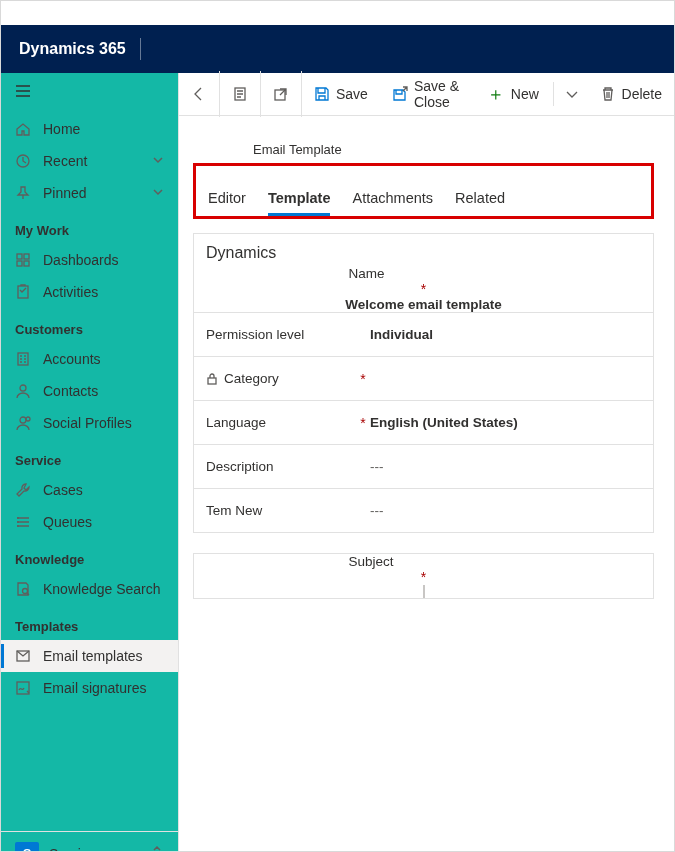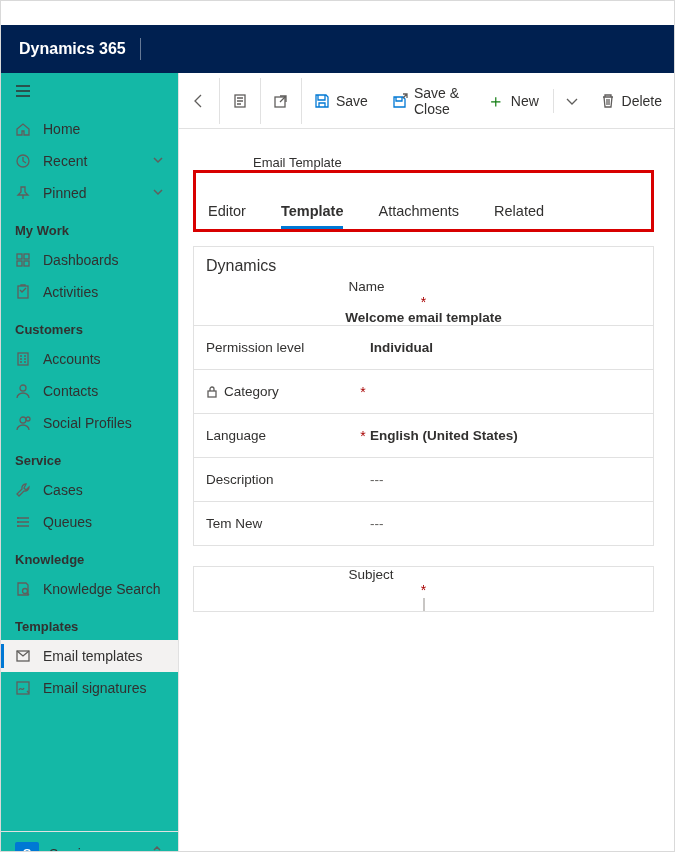--- a/index.html
+++ b/index.html
@@ -19,33 +19,33 @@
   .sb-item.selected { background:#f3f2f1;}
   .sb-item.selected::before { content:""; position:absolute; left:0; top:4px; bottom:4px; width:3px; background:#0078d4;}
   .sb-scroll { flex:1; overflow-y:auto; }
   .sb-bottom { border-top:1px solid #e1e1e1; height:44px; display:flex; align-items:center; padding:0 14px;}
   .sb-bottom .badge { width:24px; height:24px; background:#0078d4; color:#fff; display:flex; align-items:center; justify-content:center; font-size:13px; font-weight:600; border-radius:2px; margin-right:10px;}
   .sb-bottom .lbl { font-size:14px; }
   .sb-bottom .exp { margin-left:auto; }
   .sb-bottom .exp svg { width:14px; height:14px; stroke:#605e5c; fill:none; stroke-width:1.5;}
 
   .content { flex:1; display:flex; flex-direction:column; }
-  .cmdbar { height:56px; border-bottom:1px solid #e1e1e1; display:flex; align-items:center; }
+  .cmdbar { height:43px; border-bottom:1px solid #e1e1e1; display:flex; align-items:center; }
   .cmd-btn { height:46px; display:flex; align-items:center; justify-content:center; padding:0 12px; cursor:pointer; font-size:14px; color:#323130; border-right:1px solid #e1e1e1;}
   .cmd-btn.noborder { border-right:none; }
   .cmd-btn .ci { width:16px; height:16px; display:flex; align-items:center; justify-content:center;}
   .cmd-btn .ci svg { width:16px; height:16px; stroke:#605e5c; fill:none; stroke-width:1.3;}
   .cmd-btn .txt { margin-left:6px;}
   .cmd-btn .plus { color:#107c10; font-size:18px; font-weight:300; line-height:1;}
   .vdiv { width:1px; height:24px; background:#e1e1e1; margin:0 2px;}
 
   .page { padding:16px 20px 0 14px; flex:1; overflow:auto;}
-  .recordtype { font-size:13px; color:#323130; padding: 10px 0 0 60px;}
+  .recordtype { font-size:13px; color:#323130; padding: 10px 0 6px 60px;}
   .redbox { border:3px solid #d80000; padding:0 10px; margin-bottom:14px; }
-  .tabs { display:flex; gap:35px; padding:22px 2px 0 2px;}
+  .tabs { display:flex; gap:22px; padding:16px 2px 0 2px;}
   .tab { font-size:14.5px; padding:8px 0 10px 0; cursor:pointer; color:#323130;}
   .tab.active { font-weight:600; border-bottom:3px solid #0078d4; padding-bottom:7px;}
 
   .card { border:1px solid #e1e1e1; margin-bottom:20px;}
   .card-title { font-size:16px; padding:10px 12px 4px 12px; color:#323130;}
   .row { display:flex; align-items:center; min-height:44px; border-top:1px solid #e1e1e1; padding:0 12px;}
   .row:first-of-type { border-top:none;flex-direction:column; }
   .row .label { width:150px; display:flex; align-items:center; font-size:13.5px; color:#323130; gap:6px;}
   .row .label svg { width:12px; height:12px; stroke:#605e5c; fill:none; stroke-width:1.3;}
   .row .req { width:14px; color:#a80000; font-size:14px; text-align:center;}

